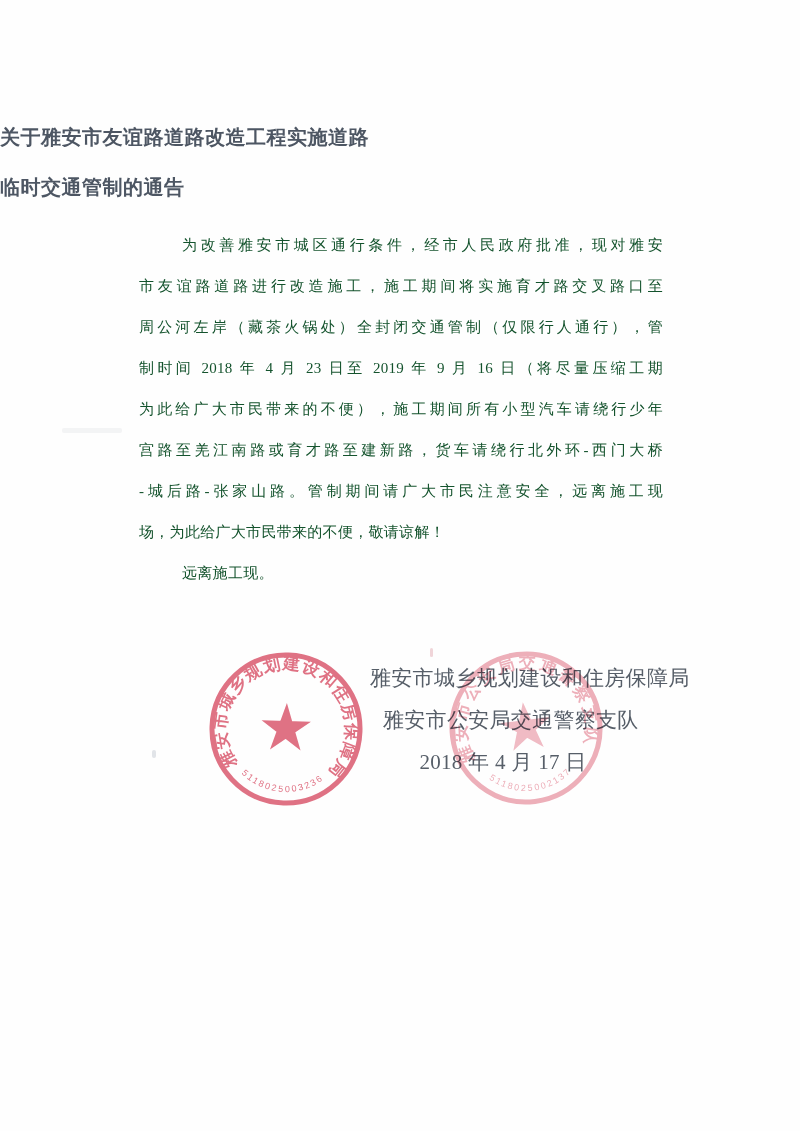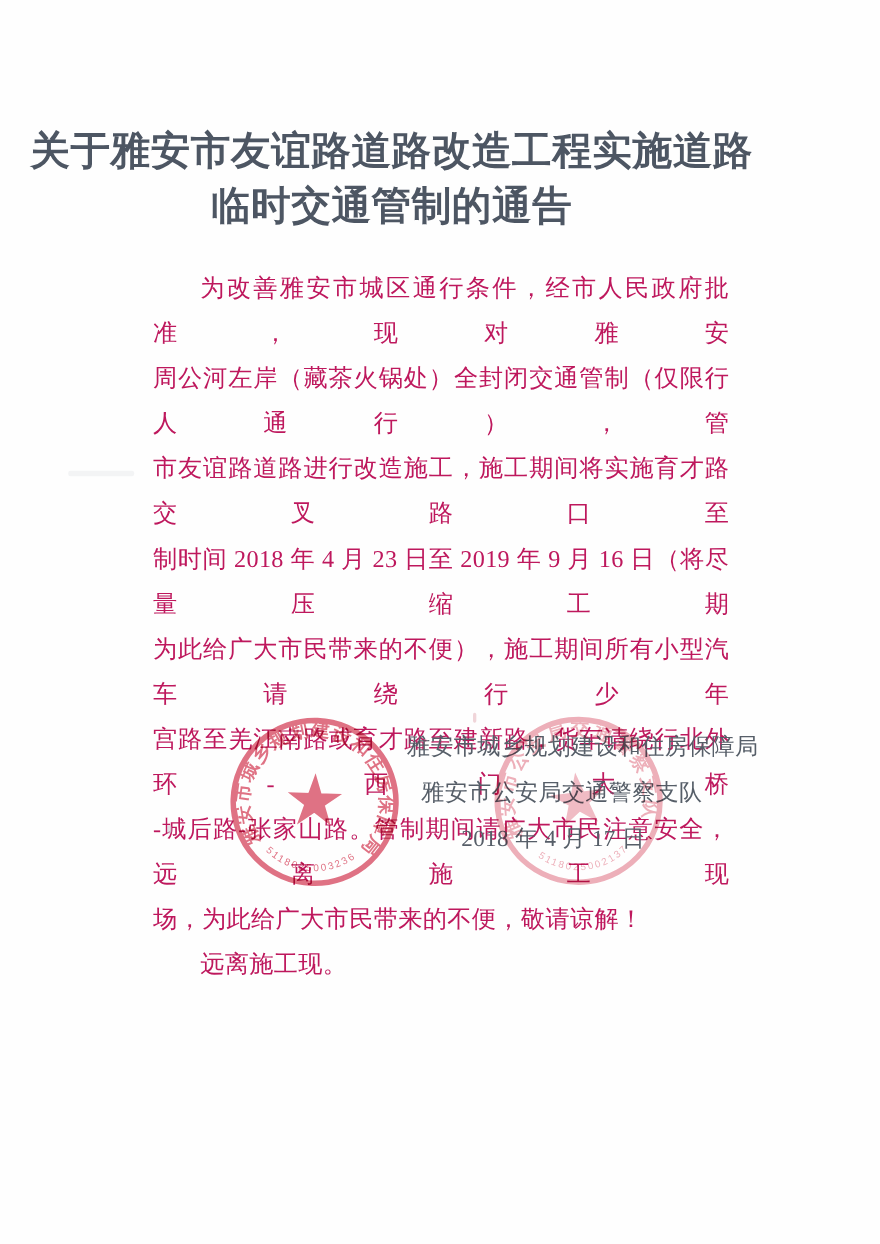--- a/index.html
+++ b/index.html
@@ -11,37 +11,37 @@
     background: #fefefe;
     overflow: hidden;
     font-family: "Liberation Serif", serif;
   }
   
   .title {
     position: absolute;
     top: 112px;
     left: 0;
     width: 712px;
-    text-align: center;
-    font-size: 36px;
+    text-align: left;
+    font-size: 20px;
     font-weight: bold;
     color: #4d5663;
     line-height: 50px;
     letter-spacing: 0.5px;
   }
   .title span { display: block; }
   
   .body-block {
     position: absolute;
-    top: 241px;
+    top: 225px;
     left: 139px;
     width: 524px;
-    font-size: 22px;
+    font-size: 15px;
     line-height: 41px;
-    color: #be185d;
+    color: #14532d;
     letter-spacing: 0.3px;
   }
   .bline { width: 100%; }
   .bline.just { text-align: justify; text-align-last: justify; }
   .bline.indent { text-indent: 43px; }
   
   .sign {
     position: absolute;
     top: 657px;
     left: 370px;
@@ -80,22 +80,22 @@
 
 <div class="page">
 
   <h1 class="title">
     <span>关于雅安市友谊路道路改造工程实施道路</span>
     <span>临时交通管制的通告</span>
   </h1>
 
   <div class="body-block">
     <div class="bline just indent">为改善雅安市城区通行条件，经市人民政府批准，现对雅安</div>
+    <div class="bline just">市友谊路道路进行改造施工，施工期间将实施育才路交叉路口至</div>
     <div class="bline just">周公河左岸（藏茶火锅处）全封闭交通管制（仅限行人通行），管</div>
-    <div class="bline just">市友谊路道路进行改造施工，施工期间将实施育才路交叉路口至</div>
     <div class="bline just">制时间 2018 年 4 月 23 日至 2019 年 9 月 16 日（将尽量压缩工期</div>
     <div class="bline just">为此给广大市民带来的不便），施工期间所有小型汽车请绕行少年</div>
     <div class="bline just">宫路至羌江南路或育才路至建新路，货车请绕行北外环-西门大桥</div>
     <div class="bline just">-城后路-张家山路。管制期间请广大市民注意安全，远离施工现</div>
     <div class="bline">场，为此给广大市民带来的不便，敬请谅解！</div>
     <div class="bline indent">远离施工现。</div>
   </div>
 
   <div class="sign">
     <div class="s1">雅安市城乡规划建设和住房保障局</div>

